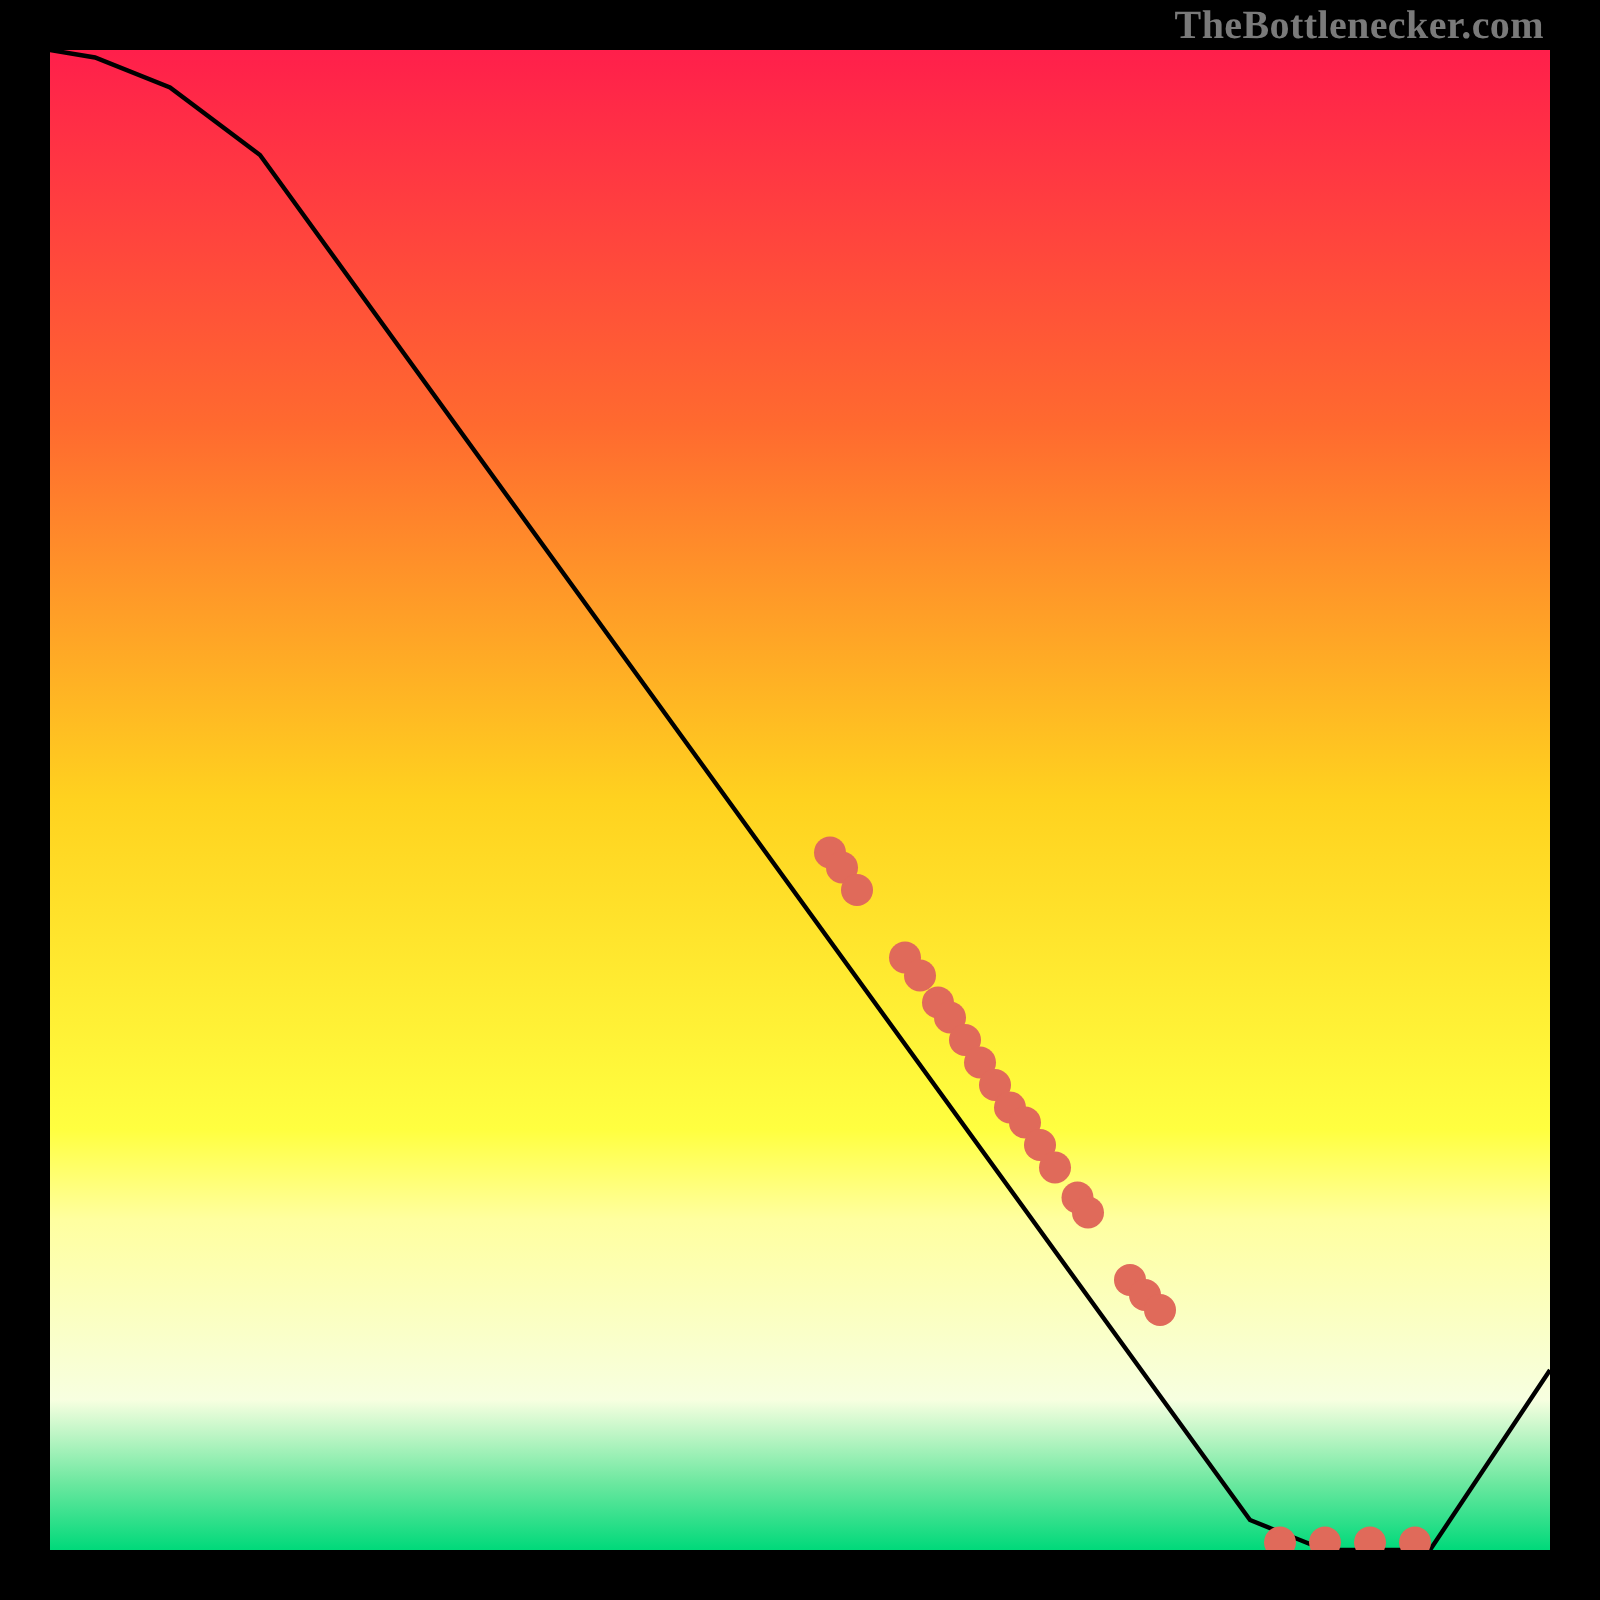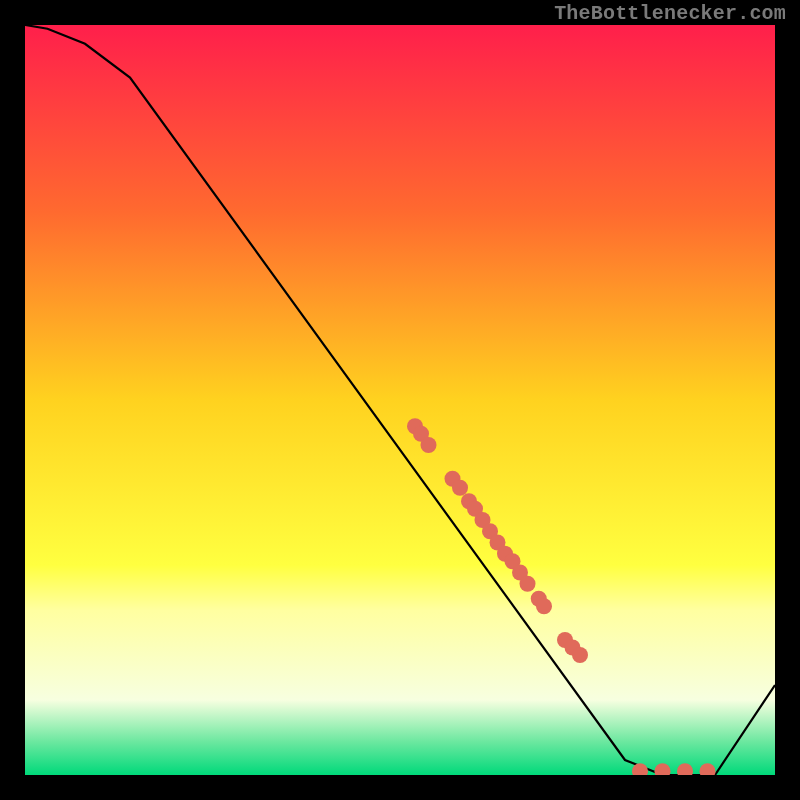--- a/index.html
+++ b/index.html
@@ -21,22 +21,22 @@
   .plot-area {
     position: absolute;
     left: 0;
     top: 0;
     width: 750px;
     height: 750px;
   }
   .watermark {
     position: absolute;
     top: 2px;
-    right: 14px;
-    font-family: Liberation Mono, monospace;
+    right: 28px;
+    font-family: Liberation Serif, serif;
     font-size: 20px;
     font-weight: 600;
     color: #7a7a7a;
     letter-spacing: 0.2px;
   }
   svg { display: block; }
 </style>
 </head>
 <body>
 

